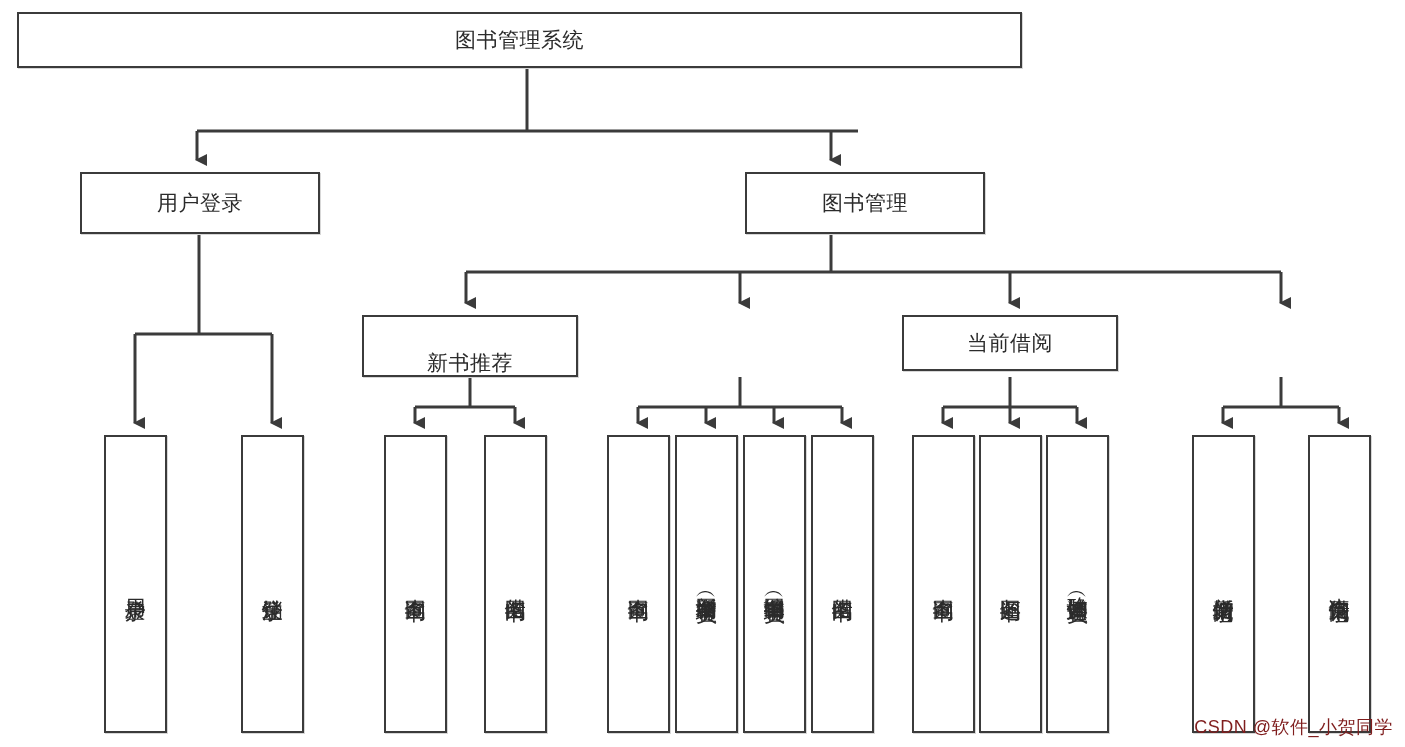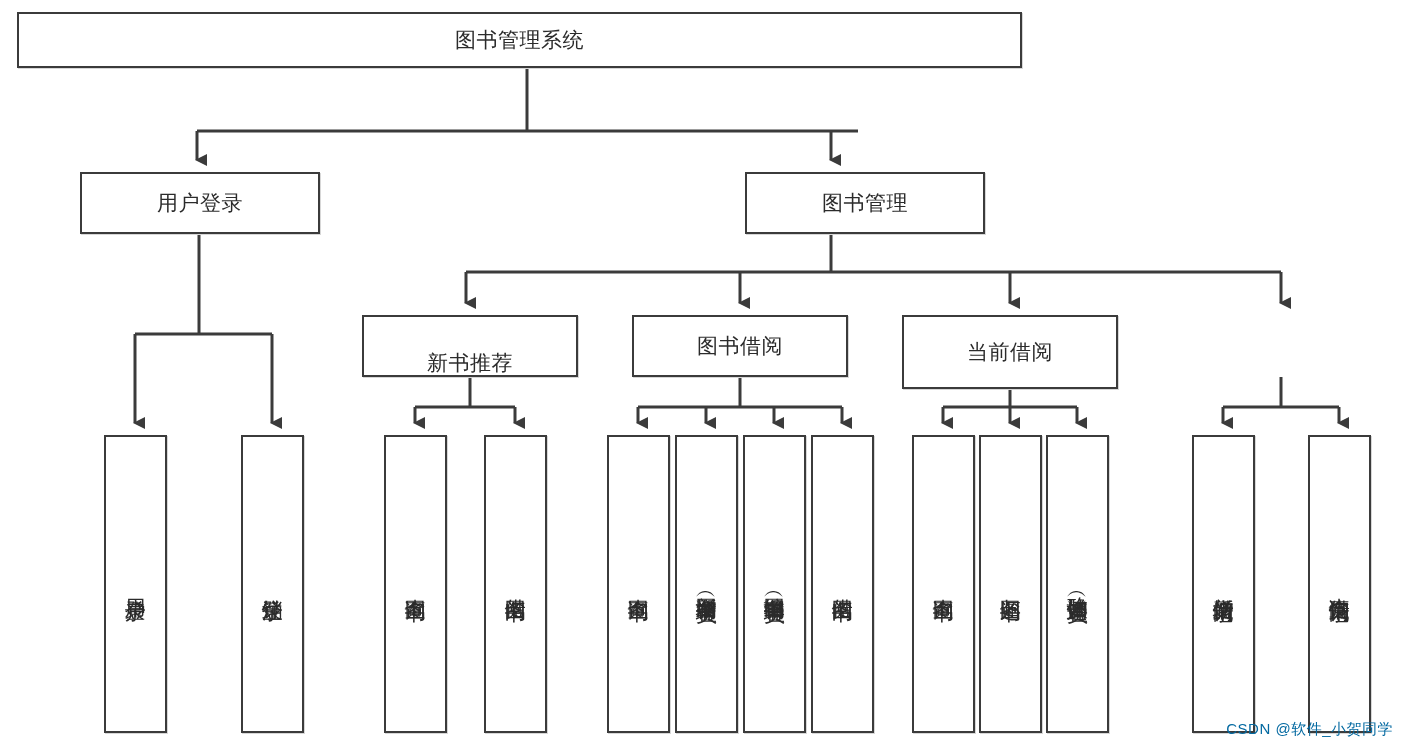--- a/index.html
+++ b/index.html
@@ -51,22 +51,22 @@
     font-size: 21px;
     line-height: 1.22;
     letter-spacing: 1px;
     text-align: center;
     white-space: nowrap;
   }
   .watermark {
     position: absolute;
     right: 12px;
     bottom: 8px;
-    font-size: 15px;
-    color: #0369a1;
+    font-size: 18px;
+    color: #7f1d1d;
     white-space: nowrap;
     letter-spacing: 0.5px;
   }
 </style>
 </head>
 <body>
 
 <div id="canvas">
 
   <svg id="edges" viewBox="0 0 1405 747" xmlns="http://www.w3.org/2000/svg">
@@ -126,24 +126,21 @@
   <div class="node node-h" style="left:80px; top:172px; width:240px; height:62px;">
     <span class="label">用户登录</span>
   </div>
   <div class="node node-h" style="left:745px; top:172px; width:240px; height:62px;">
     <span class="label">图书管理</span>
   </div>
 
   <div class="node node-h" style="left:362px; top:315px; width:216px; height:62px;align-items:flex-end;">
     <span class="label">新书推荐</span>
   </div>
-  <div class="node node-h" style="left:632px; top:315px; width:216px; height:62px;">
-    <span class="label">图书借阅</span>
-  </div>
-  <div class="node node-h" style="left:902px; top:315px; width:216px; height:74px;">
+  <div class="node node-h" style="left:902px; top:315px; width:216px; height:56px;">
     <span class="label">当前借阅</span>
   </div>
 
   <div class="node node-v" style="left:104px; top:435px; width:63px; height:298px;">
     <span class="label">用户登录</span>
   </div>
   <div class="node node-v" style="left:241px; top:435px; width:63px; height:298px;">
     <span class="label">注销登录</span>
   </div>
 

